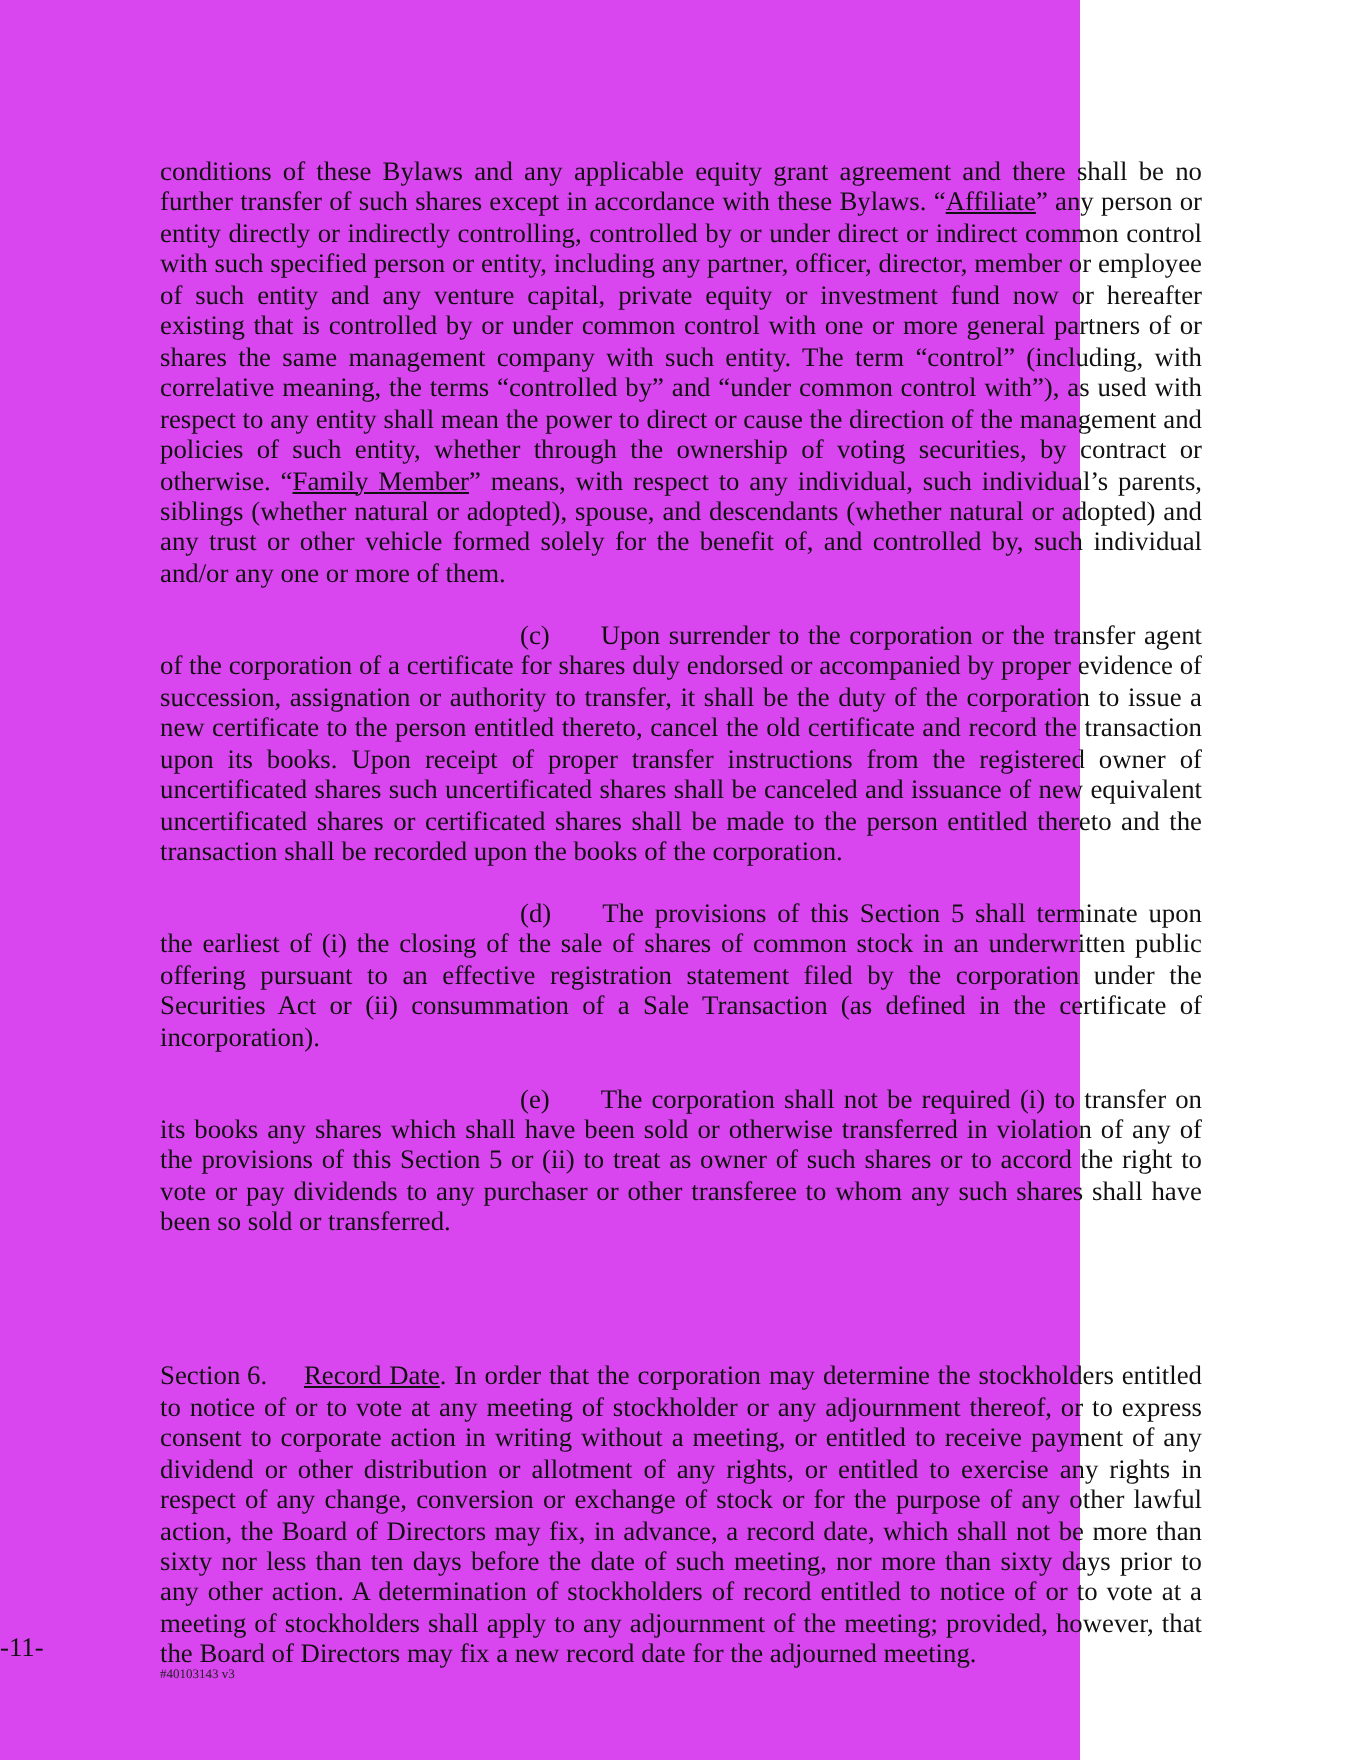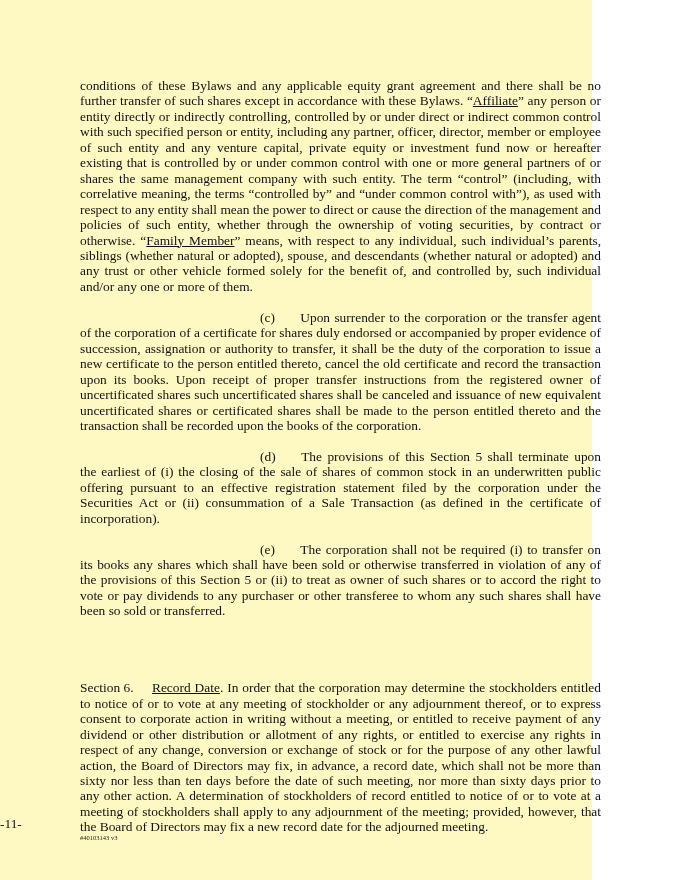--- a/index.html
+++ b/index.html
@@ -1,18 +1,18 @@
 <!DOCTYPE html>
 <html><head>
 <meta charset="utf-8">
 <style>
   html, body { margin: 0; padding: 0; background: #ffffff; }
   body { width: 680px; height: 880px; position: relative; overflow: hidden; }
   .page {
-    position: absolute; left: 0; top: 0; width: 592px; height: 880px; background: #fef9c3;
+    position: absolute; left: 0; top: 0; width: 540px; height: 880px; background: #d946ef;
   }
   .body-text {
     position: absolute; left: 80px; top: 78px; width: 521px;
     font-family: "Liberation Serif", "DejaVu Serif", serif;
     font-size: 13.4px; line-height: 15.45px; color: #111;
     text-align: justify;
   }
   .body-text p { margin: 0 0 15.45px 0; }
   .indent { text-indent: 180px; }
   .label { display: inline-block; width: 36px; text-indent: 0; }

